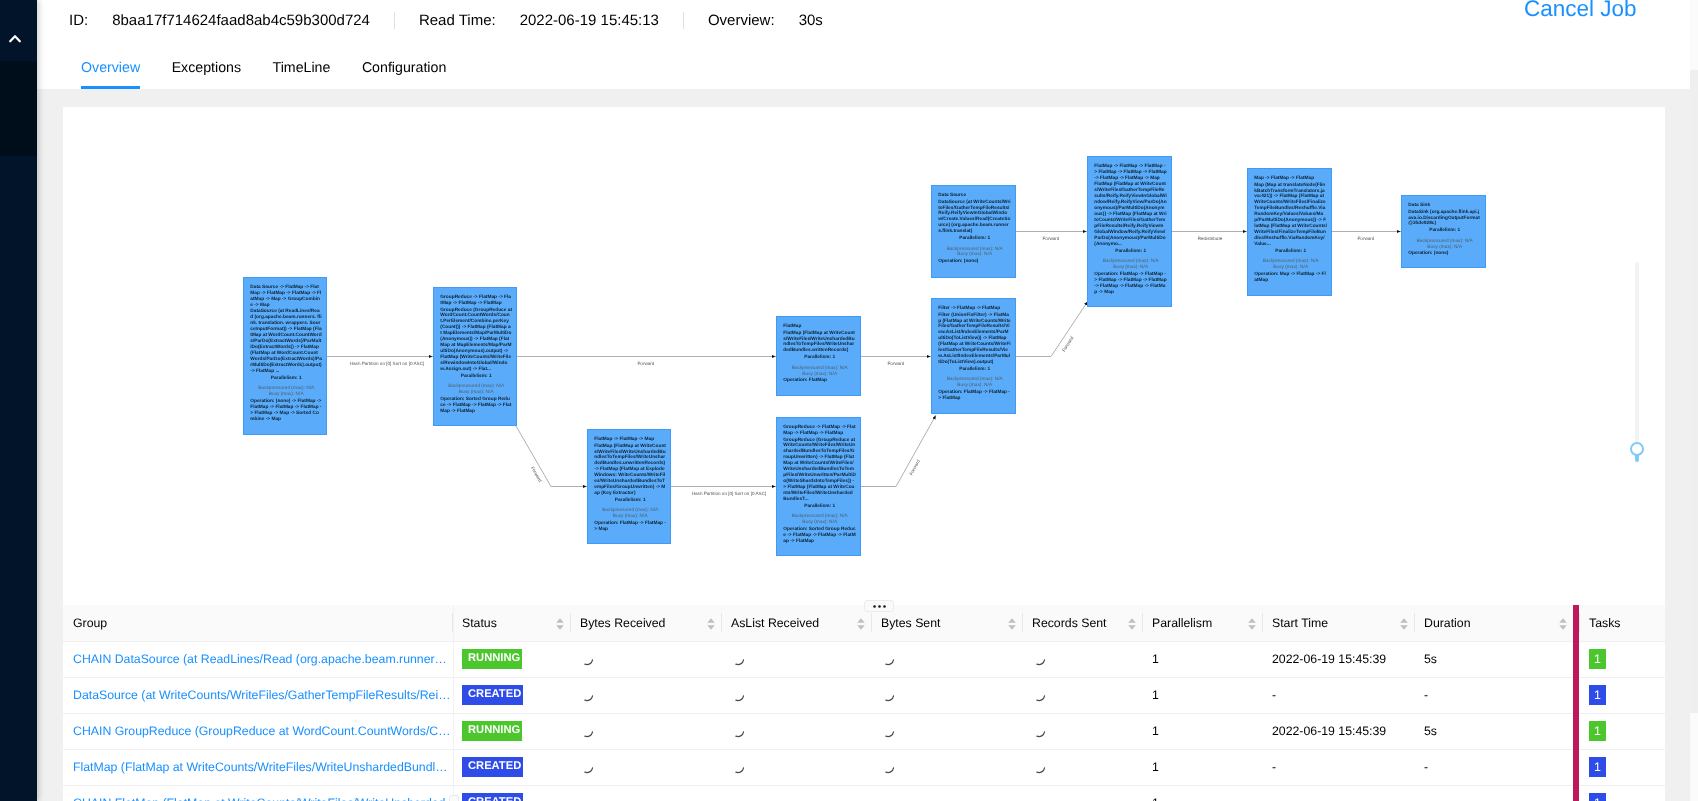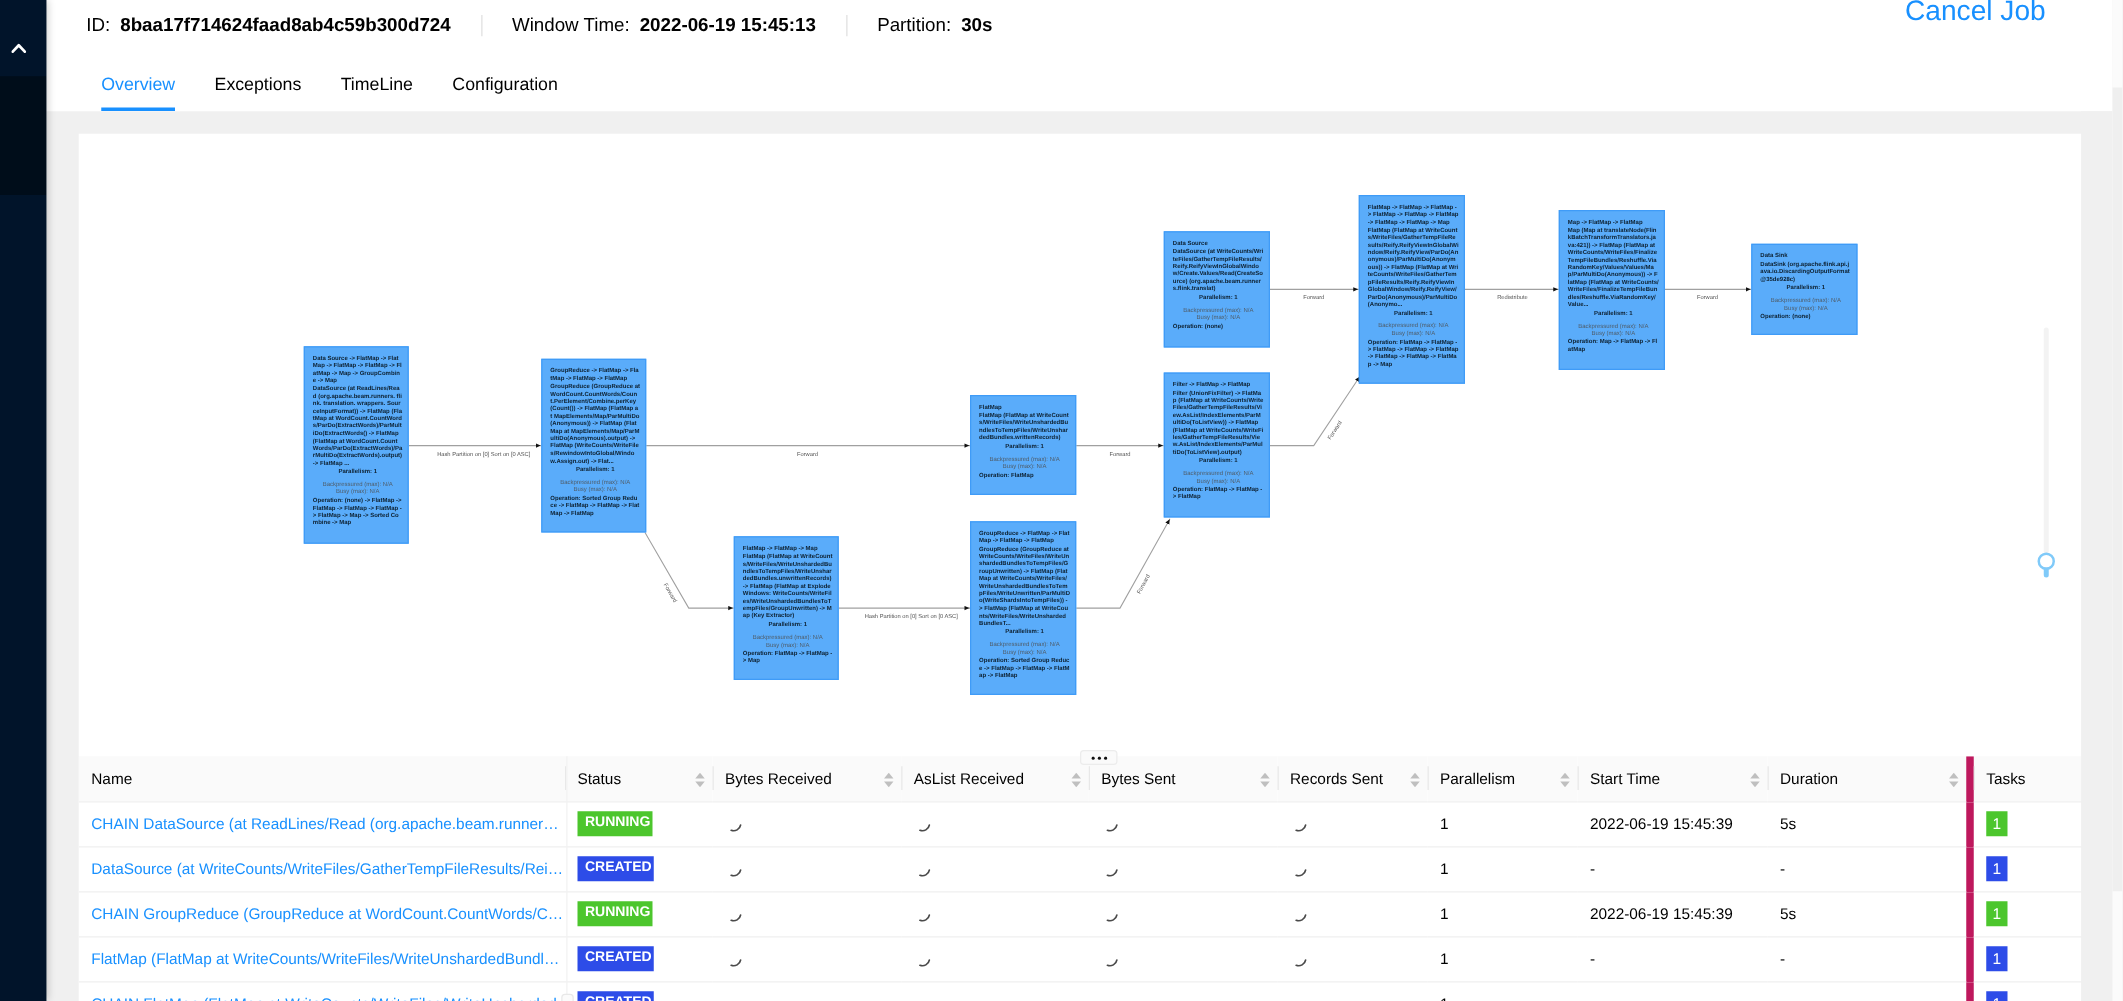--- a/index.html
+++ b/index.html
@@ -17,21 +17,21 @@
   .sidebar { position:absolute; left:0; top:0; width:37px; height:801px; background:#01142a; z-index:9;
      box-shadow: 2px 0 6px rgba(0,0,0,0.18); }
   .sb-seg1 { position:absolute; left:0; top:0; width:37px; height:61px; background:#01142a; }
   .sb-seg2 { position:absolute; left:0; top:61px; width:37px; height:95px; background:#000d1a; }
   .sb-seg3 { position:absolute; left:0; top:156px; width:37px; height:645px; background:#01142a; }
   .sb-chev { position:absolute; left:9px; top:33.5px; width:12px; height:9px; line-height:0; }
   
   .header { position:absolute; left:37px; top:0; width:1653px; height:89px; background:#fff; }
   .meta { position:absolute; left:32px; top:12px; font-size:15px; display:flex; align-items:center; }
   .meta .lab { font-weight:400; color:#000; }
-  .meta .val { font-weight:700; margin-left:8px; color:#000;}
+  .meta .val { font-weight:400; margin-left:24px; color:#000;}
   .meta .sep { display:inline-block; width:1px; height:17px; background:#e0e0e0; margin:0 24px; }
   .cancel { position:absolute; left:1487px; top:-2.5px; color:#1890ff; font-size:22.5px; line-height:22px; cursor:pointer; white-space:nowrap;}
   .tabs { position:absolute; left:44px; top:56px; display:flex; height:33px;}
   .tab { font-size:14.2px; color:#000; cursor:pointer; margin-right:31.5px; line-height:24px; }
   .tab.active { color:#1890ff; box-shadow:inset 0 -3px 0 0 #1890ff; }
   
   .card { position:absolute; left:63px; top:107px; width:1602px; height:498px; background:#fff; }
   .graph { position:absolute; left:0; top:0; width:1602px; height:498px; overflow:hidden; }
   .node {
     position:absolute; background:#5aacfa; border:1px solid #3f9bf7;
@@ -101,24 +101,24 @@
           <path d="M1.2 7.3 L6 2.2 L10.8 7.3" fill="none" stroke="#ffffff" stroke-width="2.2" stroke-linecap="round" stroke-linejoin="round"></path>
         </svg>
     </div>
   </div>
 
   <div class="header">
     <div class="meta">
       <span class="lab">ID:</span>
       <span class="val">8baa17f714624faad8ab4c59b300d724</span>
       <span class="sep"></span>
-      <span class="lab">Window Time:</span>
+      <span class="lab">Read Time:</span>
       <span class="val">2022-06-19 15:45:13</span>
       <span class="sep"></span>
-      <span class="lab">Partition:</span>
+      <span class="lab">Overview:</span>
       <span class="val">30s</span>
     </div>
     <div class="cancel">Cancel Job</div>
     <div class="tabs">
     <div class="tab active">Overview</div>
     <div class="tab">Exceptions</div>
     <div class="tab">TimeLine</div>
     <div class="tab">Configuration</div>
     </div>
   </div>
@@ -263,21 +263,21 @@
         <circle cx="1.5" cy="1.5" r="1.25" fill="#111"></circle>
         <circle cx="6.5" cy="1.5" r="1.25" fill="#111"></circle>
         <circle cx="11.5" cy="1.5" r="1.25" fill="#111"></circle>
       </svg>
     </div>
 
   <div class="tablecard">
     <table class="tbl">
       <thead>
           <tr>
-      <th style="width:389px"><span>Name</span></th>
+      <th style="width:389px"><span>Group</span></th>
       <th style="width:118px"><span class="colsep"></span><span>Status</span><span class="sortbox"><svg width="8" height="12" viewBox="0 0 8 12">
                   <path d="M4 0.2 L7.8 4.8 L0.2 4.8 Z" fill="#bfbfbf"></path>
                   <path d="M4 11.8 L7.8 7.2 L0.2 7.2 Z" fill="#bfbfbf"></path>
                 </svg></span></th>
       <th style="width:151px"><span class="colsep"></span><span>Bytes Received</span><span class="sortbox"><svg width="8" height="12" viewBox="0 0 8 12">
                   <path d="M4 0.2 L7.8 4.8 L0.2 4.8 Z" fill="#bfbfbf"></path>
                   <path d="M4 11.8 L7.8 7.2 L0.2 7.2 Z" fill="#bfbfbf"></path>
                 </svg></span></th>
       <th style="width:150px"><span class="colsep"></span><span>AsList Received</span><span class="sortbox"><svg width="8" height="12" viewBox="0 0 8 12">
                   <path d="M4 0.2 L7.8 4.8 L0.2 4.8 Z" fill="#bfbfbf"></path>

